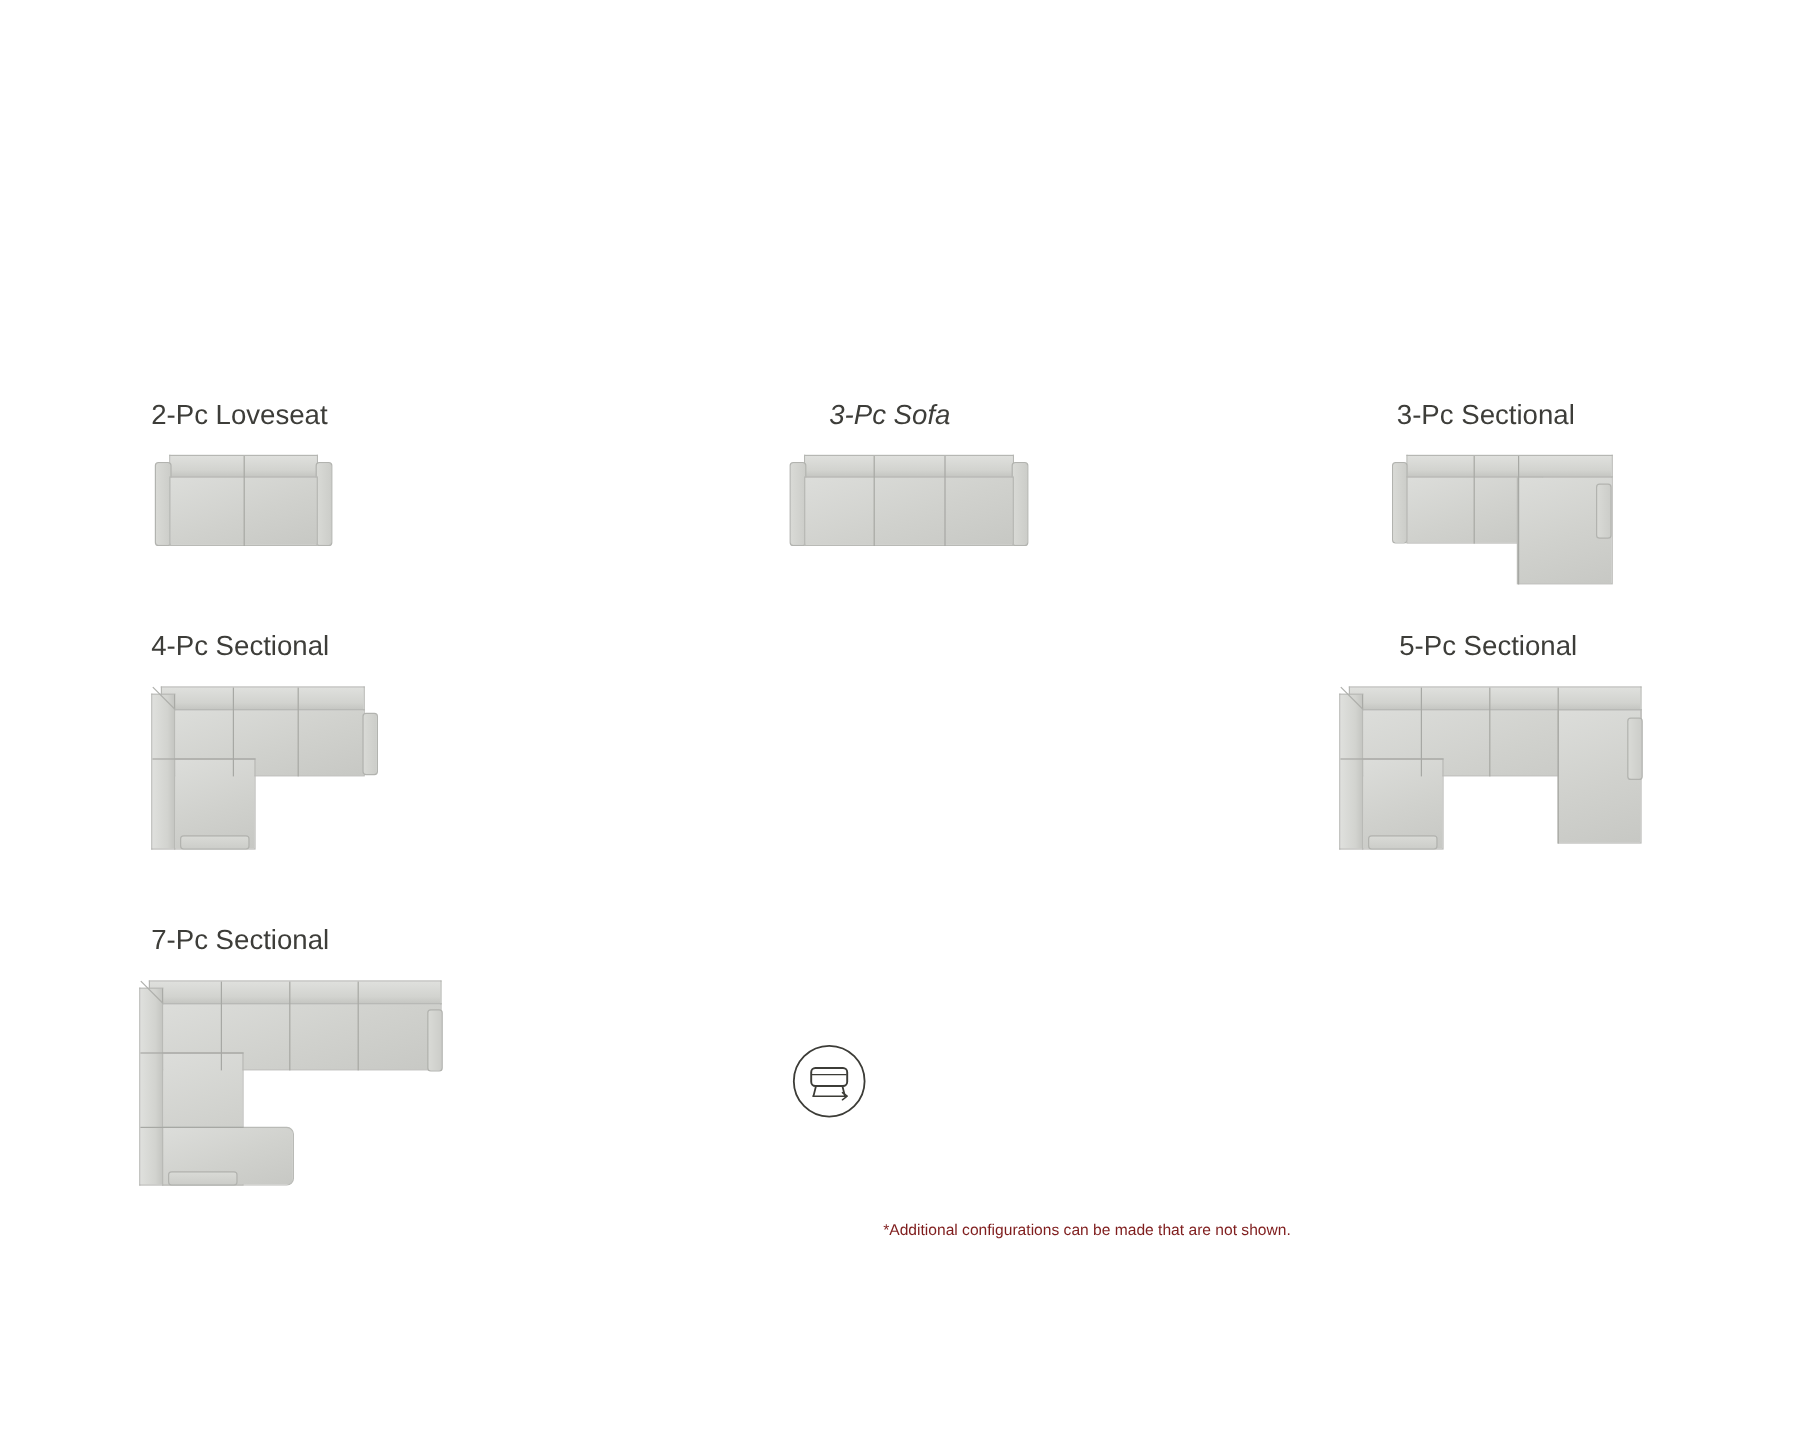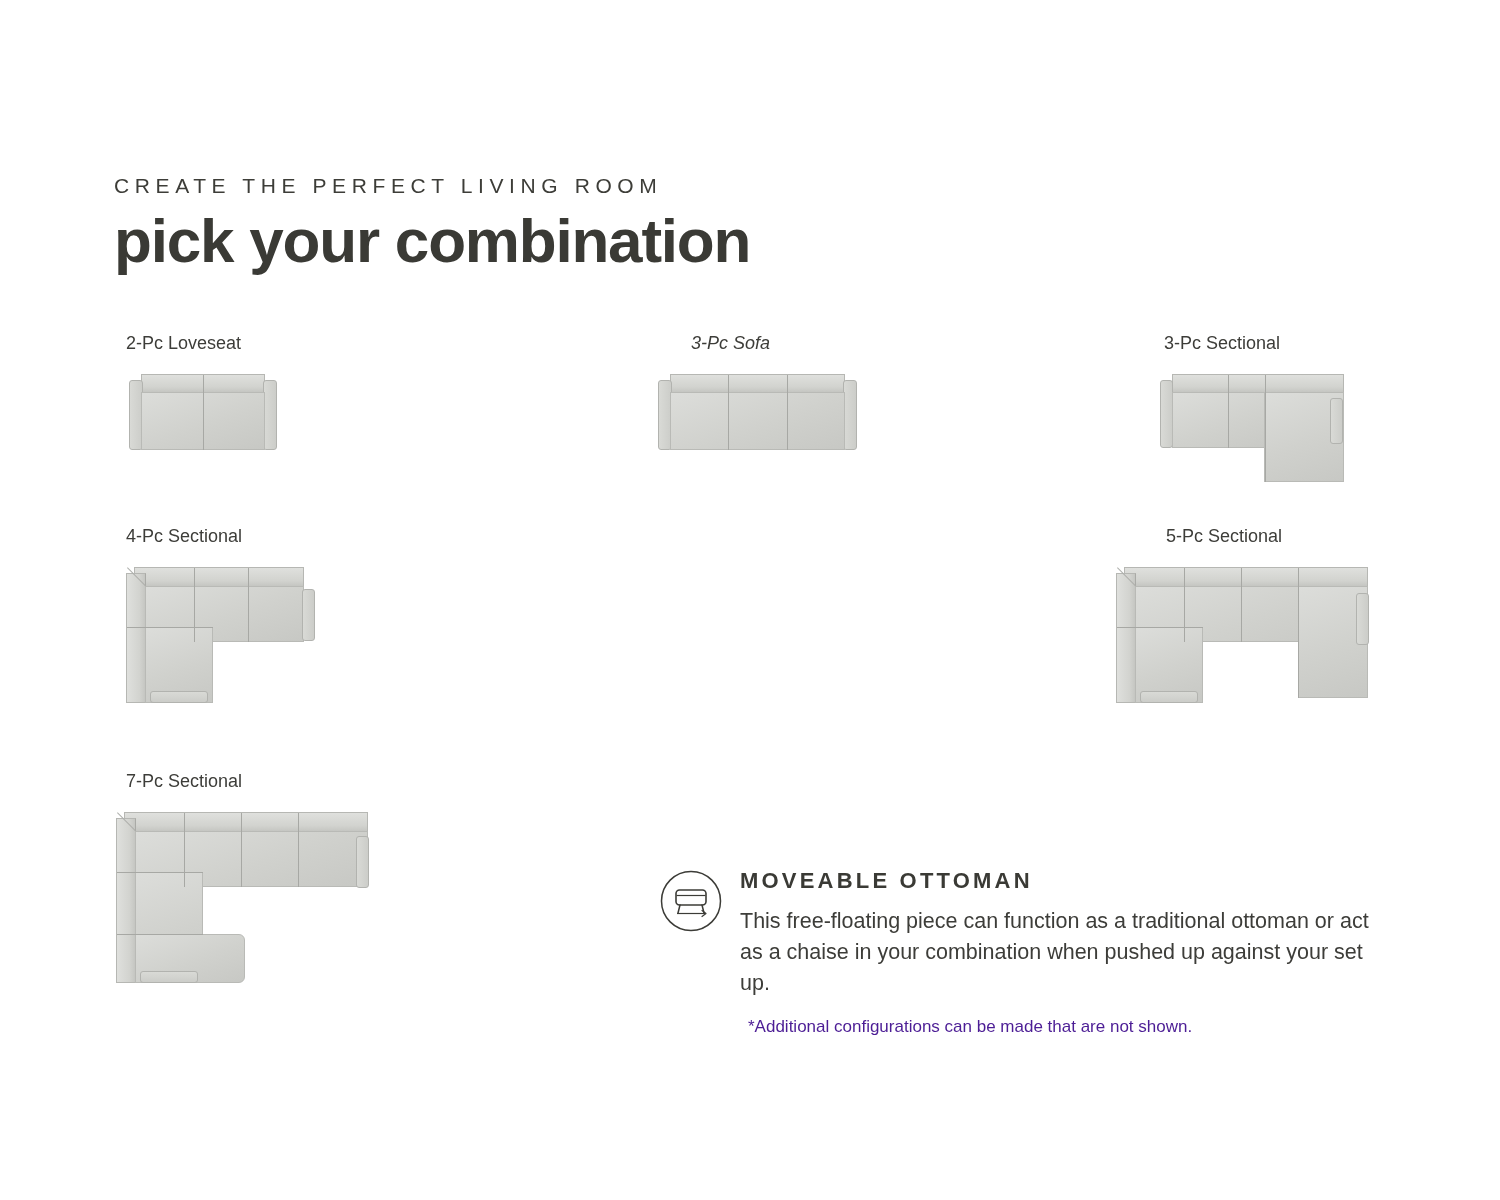--- a/index.html
+++ b/index.html
@@ -45,21 +45,21 @@
     line-height: 1;
     margin: 0;
     white-space: nowrap;
   }
 
   
   .combo {
     position: absolute;
   }
   .combo-label {
-    font-size: 18px;
+    font-size: 23px;
     font-weight: 400;
     color: #3d3d39;
     line-height: 1;
     white-space: nowrap;
   }
   .diagram {
     position: relative;
     margin-top: 22px;
   }
 
@@ -147,36 +147,31 @@
     font-weight: 400;
     color: #3d3d39;
     line-height: 1.45;
     margin: 0;
     max-width: 640px;
   }
   .footnote {
     position: absolute;
     left: 736px;
     top: 1018px;
-    font-size: 17px;
-    color: #4c1d95;
-    line-height: 1;
-    white-space: nowrap;
-    margin-left: 12px;
+    font-size: 13px;
+    color: #7f1d1d;
+    line-height: 1;
+    white-space: nowrap;
   }
 </style>
 </head>
 <body>
 
 <div class="page">
 
-  <div class="header">
-    <div class="eyebrow">CREATE THE PERFECT LIVING ROOM</div>
-    <h1 class="headline">pick your combination</h1>
-  </div>
 
   <div class="combo" style="left:126px; top:334px;">
     <div class="combo-label">2-Pc Loveseat</div>
     <div class="diagram" style="width:150px; height:80px;">
 
       <div class="mod back-h" style="left:15px; top:0px; width:124px; height:19px;"></div>
 
       <div class="mod arm-v" style="left:3px; top:6px; width:14px; height:70px;"></div>
 
       <div class="mod arm-v" style="left:137px; top:6px; width:14px; height:70px;"></div>
@@ -281,21 +276,17 @@
       <svg viewBox="0 0 62 62" width="62" height="62" aria-hidden="true">
         <circle cx="31" cy="31" r="29.5" fill="none" stroke="#3c3c37" stroke-width="1.5"></circle>
         <rect x="16" y="20" width="30" height="15" rx="3.5" fill="none" stroke="#3c3c37" stroke-width="1.6"></rect>
         <line x1="16.5" y1="25.5" x2="45.5" y2="25.5" stroke="#3c3c37" stroke-width="1.2"></line>
         <line x1="20" y1="35" x2="18" y2="43" stroke="#3c3c37" stroke-width="1.5" stroke-linecap="round"></line>
         <line x1="42" y1="35" x2="44" y2="43" stroke="#3c3c37" stroke-width="1.5" stroke-linecap="round"></line>
         <line x1="17" y1="43.5" x2="45" y2="43.5" stroke="#3c3c37" stroke-width="1.2"></line>
         <path d="M42 40.5 L46 43.5 L42 46.5" fill="none" stroke="#3c3c37" stroke-width="1.2" stroke-linecap="round" stroke-linejoin="round"></path>
       </svg>
     </div>
-    <div class="ottoman-text">
-      <div class="ottoman-title">MOVEABLE OTTOMAN</div>
-      <p class="ottoman-desc">This free-floating piece can function as a traditional ottoman or act as a chaise in your combination when pushed up against your set up.</p>
-    </div>
   </div>
 
   <div class="footnote">*Additional configurations can be made that are not shown.</div>
 
 </div>
 
 </body></html>

